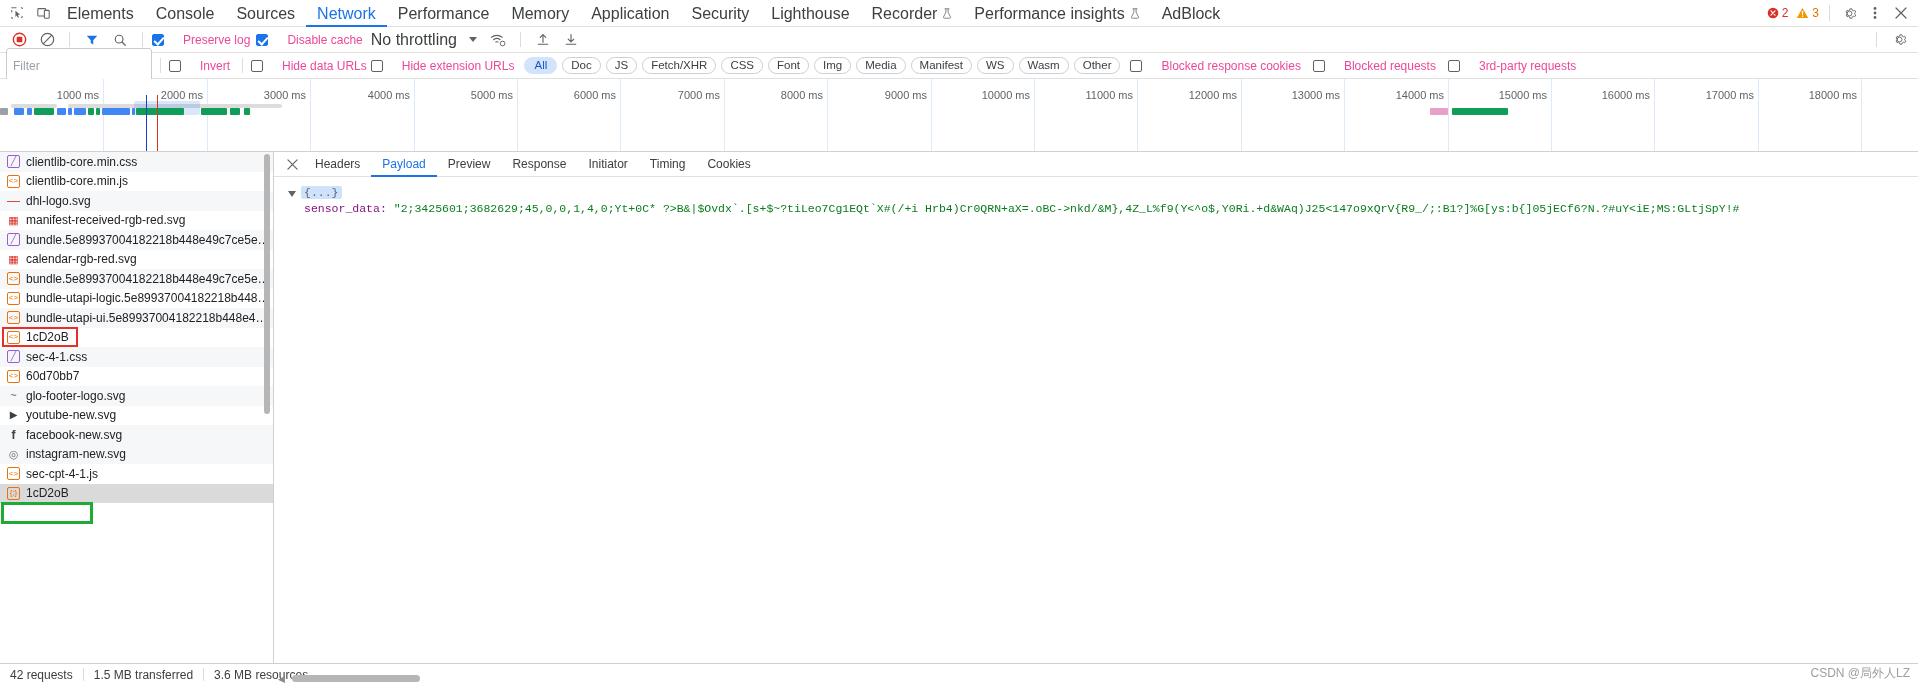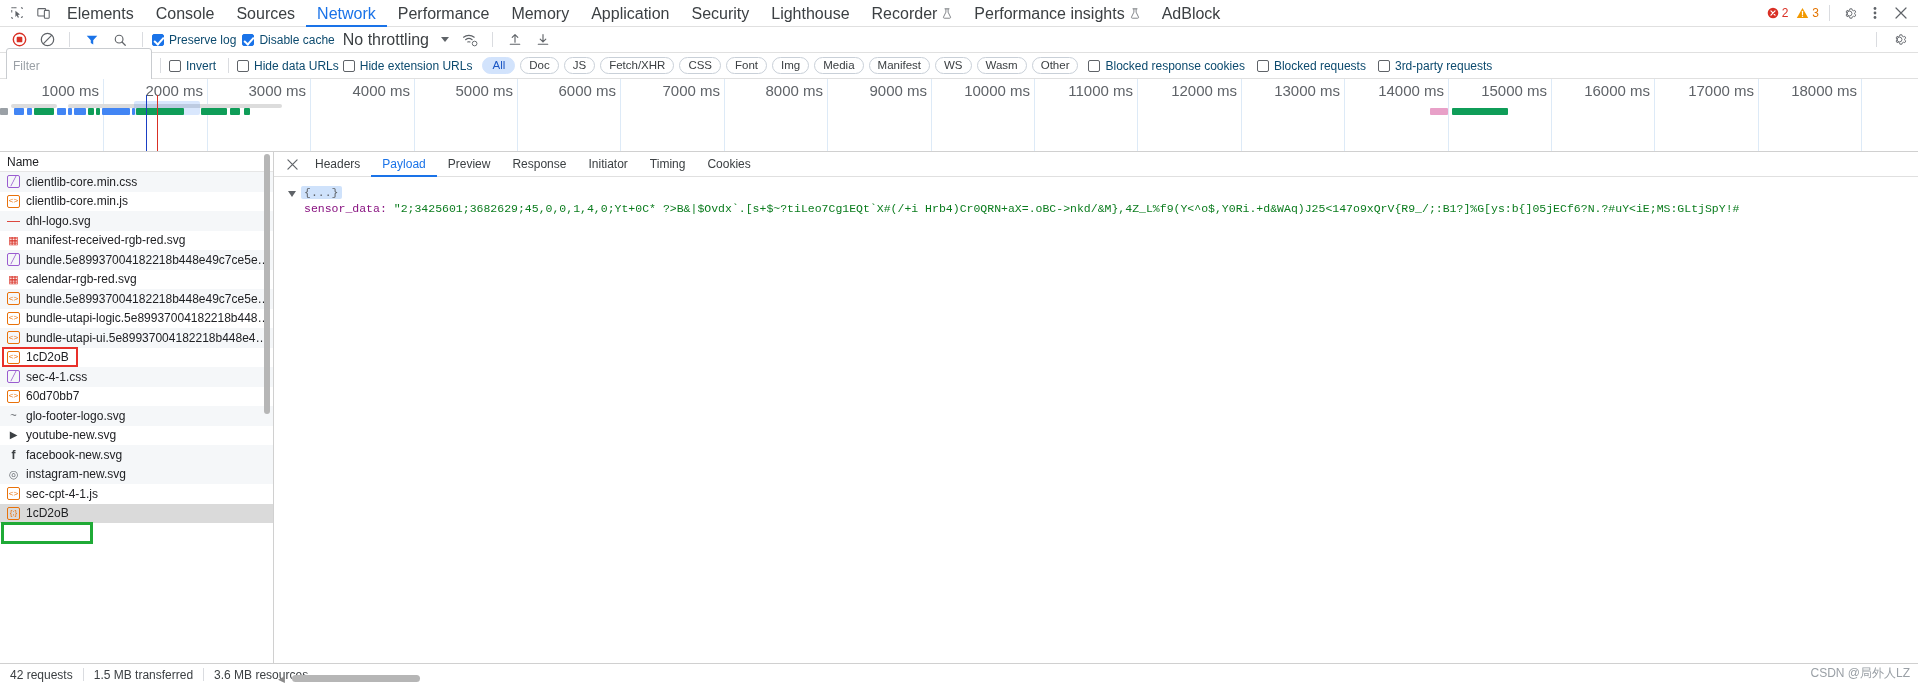--- a/index.html
+++ b/index.html
@@ -43,22 +43,22 @@
   .toolbar {
     height: 26px; min-height: 26px;
     display: flex; align-items: center;
     background: #ffffff;
     border-bottom: 1px solid #e0e0e0;
     padding-left: 6px;
     gap: 2px;
   }
   .tb-sep { width: 1px; height: 15px; background: #dadce0; margin: 0 7px; }
   .cb-label {
-    display: inline-flex; align-items: center; gap: 5px;
-    font-size: 12px; color: #0c4a6e; cursor: pointer; white-space: nowrap;
+    display: inline-flex; align-items: center; gap: 19px;
+    font-size: 12px; color: #ec4899; cursor: pointer; white-space: nowrap;
     margin-right: 4px;
   }
   .cbox {
     width: 12px; height: 12px; border: 1px solid #5f6368;
     border-radius: 2px; background: #fff; display: inline-block;
     position: relative; flex: none;
   }
   .cbox.checked { background: #1a73e8; border-color: #1a73e8; }
   .cbox.checked::after {
     content: ""; position: absolute; left: 3px; top: 0px;
@@ -109,21 +109,21 @@
     height: 73px; min-height: 73px;
     position: relative; background: #fff;
     border-bottom: 1px solid #d0d0d0;
     overflow: hidden;
   }
   .ov-ruler { position: absolute; left: 0; top: 0; right: 0; height: 73px; }
   .ov-tick {
     position: absolute; top: 0; bottom: 0; width: 1px; background: #ddeaf7;
   }
   .ov-ticklabel {
-    position: absolute; top: 3px; font-size: 15px; color: #5f6368;
+    position: absolute; top: 10px; font-size: 11px; color: #5f6368;
     transform: translateX(-100%); padding-right: 4px; white-space: nowrap;
   }
   .ov-band {
     position: absolute; height: 7px; border-radius: 1px;
   }
   .ov-sel {
     position: absolute; top: 22px; height: 14px;
     background: rgba(66,133,244,.20); border-radius: 2px;
   }
   .ov-line { position: absolute; top: 16px; bottom: 0; width: 1px; }
@@ -511,21 +511,20 @@
     <div class="ov-band" style="left:1430px;top:29px; width:18px;  background:#e8a0c8;"></div>
     <div class="ov-band" style="left:1452px;top:29px; width:56px;  background:#0f9d58;"></div>
 
     <div class="ov-line" style="left:146px; background:#1a3fc4;"></div>
     <div class="ov-line" style="left:157px; background:#d93025;"></div>
   </div>
 
   <div class="main">
 
     <div class="reqlist">
-      <div class="rl-head">Name</div>
       <div class="rl-body" id="rl-body">
           <div class="row alt">
             <span class="ricon ic-css">╱</span>
             <span class="row-name">clientlib-core.min.css</span>
           </div>
           <div class="row">
             <span class="ricon ic-js">&lt;&gt;</span>
             <span class="row-name">clientlib-core.min.js</span>
           </div>
           <div class="row alt">

